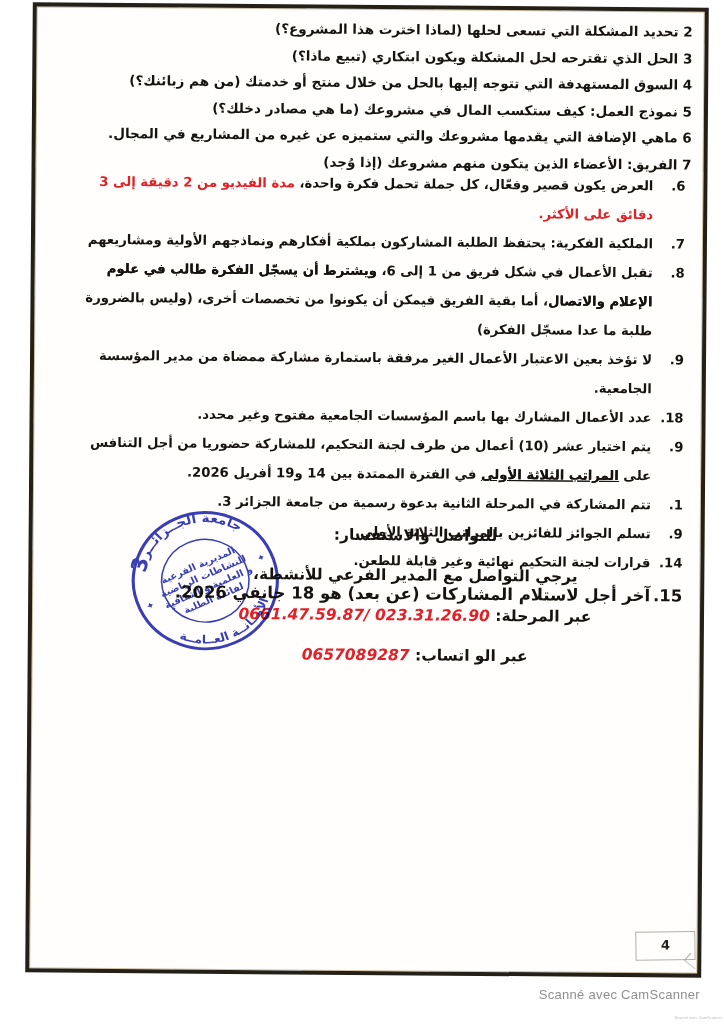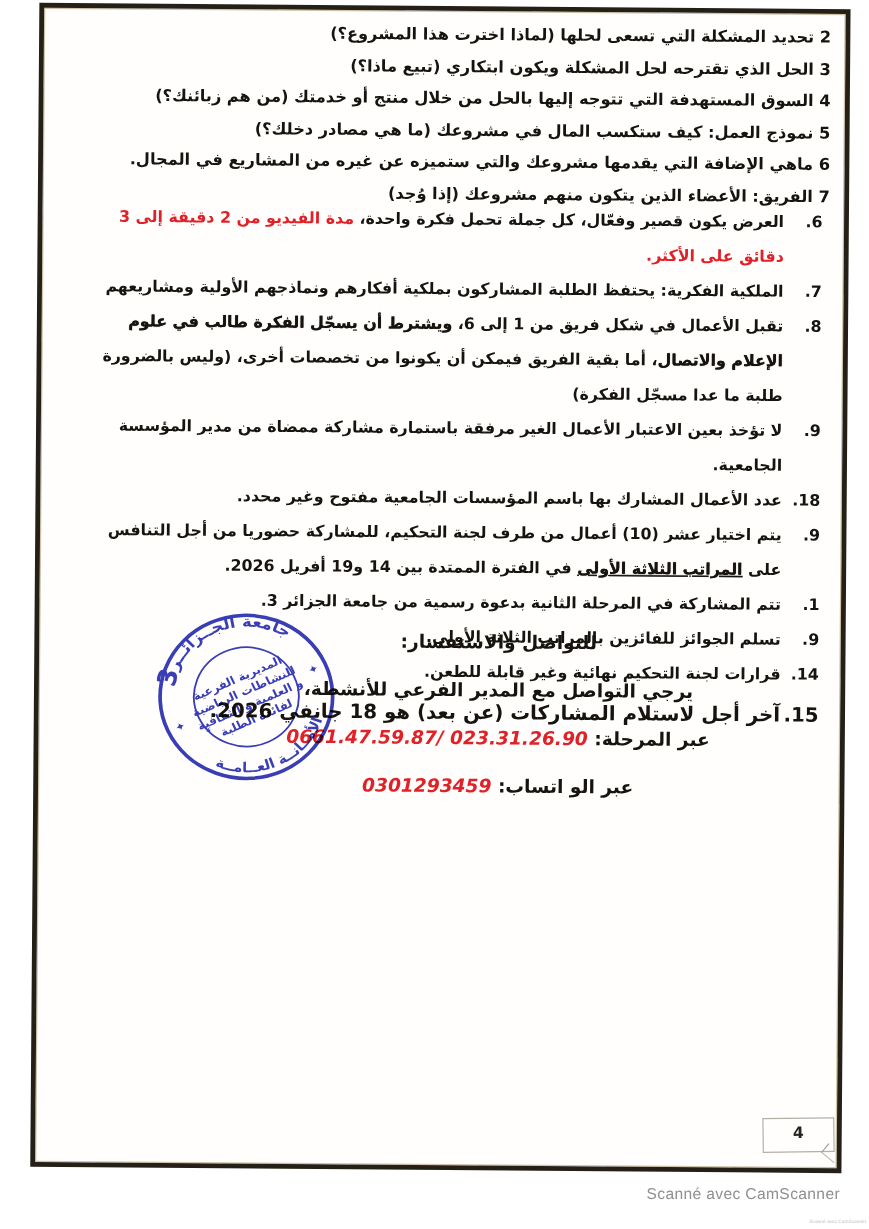--- a/index.html
+++ b/index.html
@@ -102,21 +102,21 @@
       <div class="rule-item"><span class="num">1.</span><span>تتم المشاركة في المرحلة الثانية بدعوة رسمية من جامعة الجزائر 3.</span></div>
       <div class="rule-item"><span class="num">9.</span><span>تسلم الجوائز للفائزين بالمراتب الثلاثة الأولى.</span></div>
       <div class="rule-item"><span class="num">14.</span><span>قرارات لجنة التحكيم نهائية وغير قابلة للطعن.</span></div>
       <div class="rule-item large"><span class="num">15.</span><span>آخر أجل لاستلام المشاركات (عن بعد) هو 18 جانفي 2026.</span></div>
     </div>
 
   <div class="contact">
     <p>للتواصل والاستفسار:</p>
     <p>يرجي التواصل مع المدير الفرعي للأنشطة،</p>
     <p><span>عبر المرحلة:</span> <span class="rednum">0661.47.59.87/ 023.31.26.90</span></p>
-    <p><span>عبر الو اتساب:</span> <span class="rednum">0301293459</span></p>
+    <p><span>عبر الو اتساب:</span> <span class="rednum">0657089287</span></p>
   </div>
 
   <div class="stamp">
     <svg width="182" height="172" viewBox="0 0 200 200" preserveAspectRatio="none" aria-hidden="true">
       <g transform="rotate(-25 100 100)" fill="#2a2fb2" style="font-family:'DejaVu Sans',sans-serif;">
         <circle cx="100" cy="100" r="79" fill="none" stroke="#2a2fb2" stroke-width="3.4"></circle>
         <circle cx="100" cy="100" r="48" fill="none" stroke="#2a2fb2" stroke-width="1.7"></circle>
         <path id="arcTop" d="M 32,100 A 68,68 0 0 1 168,100" fill="none"></path>
         <path id="arcBot" d="M 27,100 A 73,73 0 0 0 173,100" fill="none"></path>
         <text font-size="15" font-weight="bold" direction="rtl">

